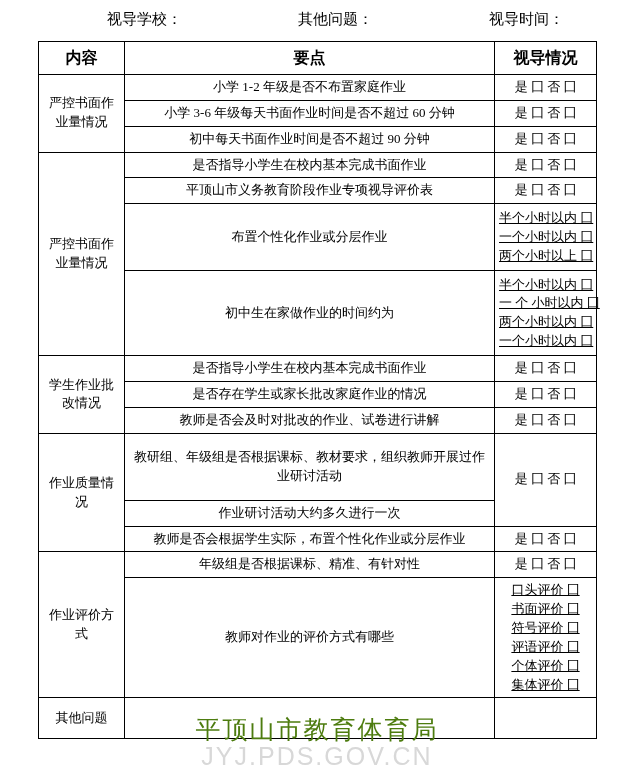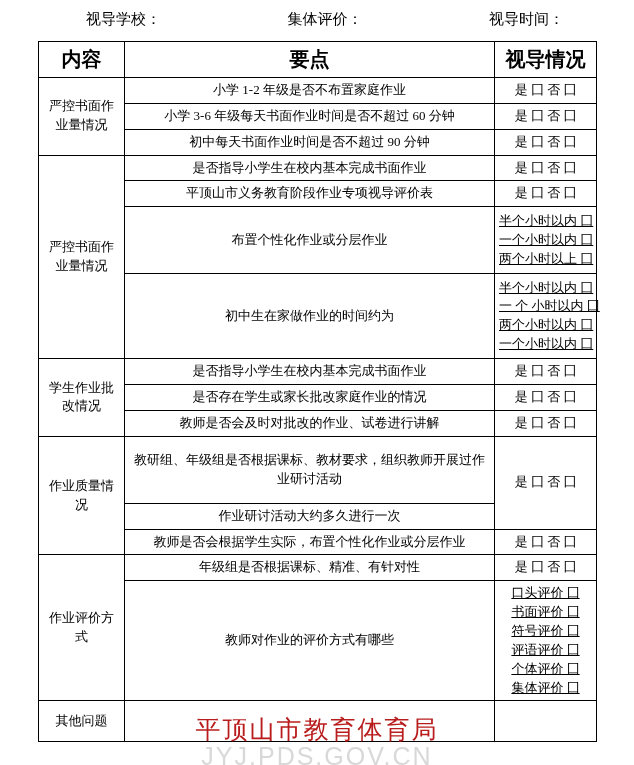--- a/index.html
+++ b/index.html
@@ -34,38 +34,39 @@
   .field-row {
     display: flex;
     justify-content: space-between;
     font-size: 15px;
     padding: 0 32px 0 48px;
     margin-top: 10px;
     margin-bottom: 12px;
   }
   .field-label {
     white-space: nowrap;
+    margin-left: 21px;
   }
   table.grid {
     border-collapse: collapse;
     width: 558px;
     table-layout: fixed;
   }
   table.grid td, table.grid th {
     border: 1px solid #000000;
     font-size: 13px;
     font-weight: normal;
     text-align: center;
     vertical-align: middle;
     padding: 3px 4px;
     line-height: 1.45;
   }
   table.grid th {
     font-weight: bold;
-    font-size: 20px;
+    font-size: 16px;
     height: 26px;
   }
   .col-cat { width: 86px; }
   .col-point { width: 370px; }
   .col-status { width: 102px; }
   .cat-cell {
     font-size: 13.5px;
     line-height: 1.6;
   }
   .point-cell {
@@ -85,42 +86,42 @@
   .watermark {
     position: absolute;
     left: 0;
     right: 0;
     bottom: 6px;
     text-align: center;
     pointer-events: none;
   }
   .wm-line1 {
     font-size: 25px;
-    color: #b91c1c;
+    color: #4d7c0f;
     letter-spacing: 2px;
     font-family: "Liberation Serif", serif;
     line-height: 1.05;
   }
   .wm-line2 {
     font-size: 25px;
     color: #d8d8d8;
     letter-spacing: 2px;
     font-family: "Liberation Sans", sans-serif;
     line-height: 1.05;
   }
 </style>
 </head>
 <body>
 
 <div class="page">
 
 
   <div class="field-row">
     <span class="field-label">视导学校：</span>
-    <span class="field-label">集体评价：</span>
+    <span class="field-label">其他问题：</span>
     <span class="field-label">视导时间：</span>
   </div>
 
   <table class="grid">
     <colgroup>
       <col class="col-cat">
         <col class="col-point">
         <col class="col-status">
     </colgroup>
     <thead>

